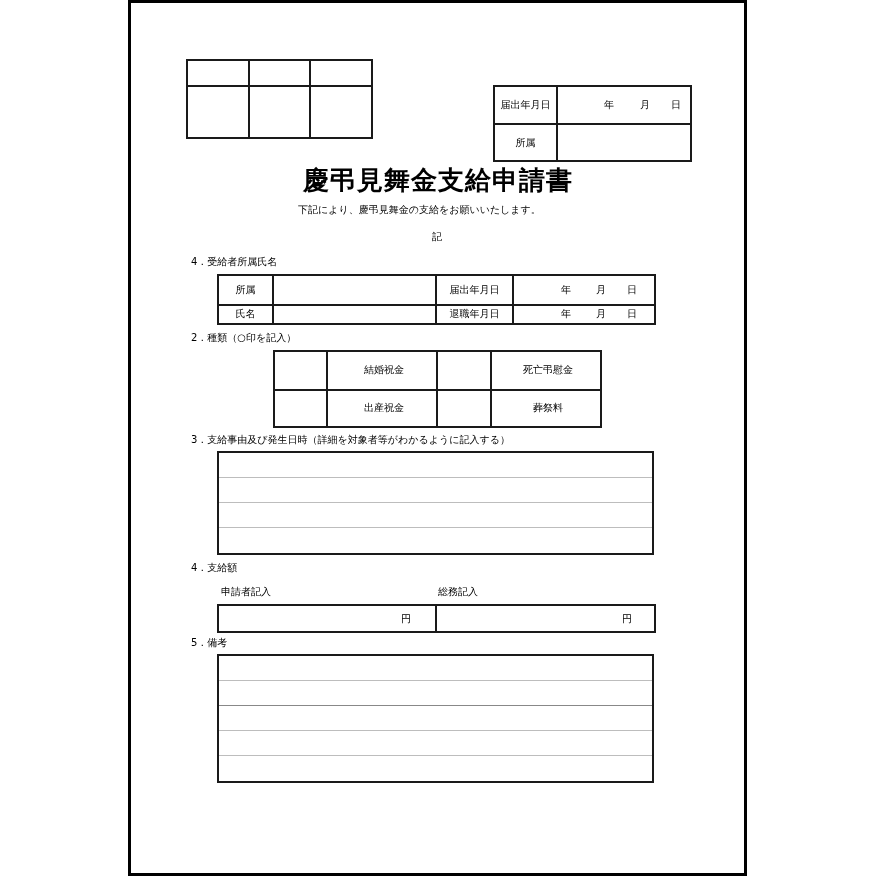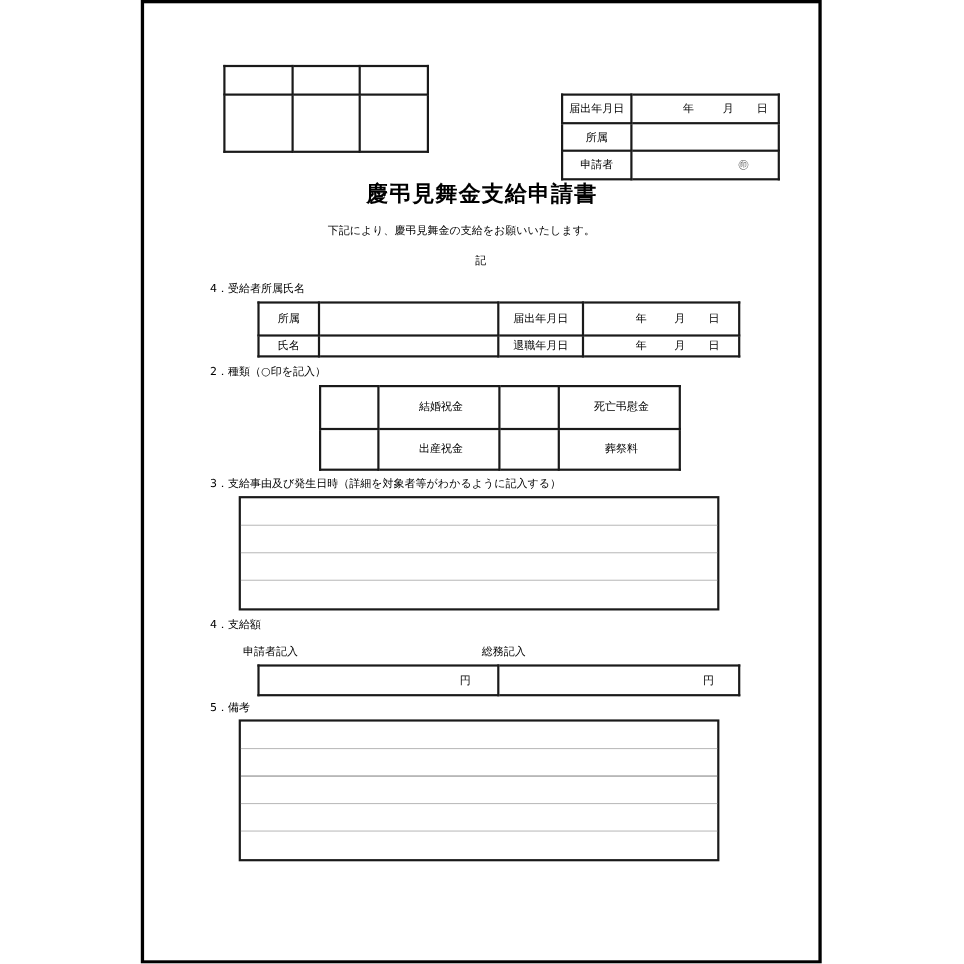--- a/index.html
+++ b/index.html
@@ -2,30 +2,30 @@
 <html><head>
 <meta charset="utf-8">
 <style>
   * { box-sizing: border-box; margin: 0; padding: 0; }
   html, body { width: 876px; height: 876px; background: #ffffff; overflow: hidden; }
   body { position: relative; font-family: "DejaVu Sans", "Liberation Sans", sans-serif; color: #000; }
   .page {
     position: absolute; left: 128px; top: 0px; width: 619px; height: 876px;
     border: 3px solid #000; background: #fff;
   }
-  table.grid { border-collapse: collapse; position: absolute; table-layout: fixed; margin-left: 17px; }
+  table.grid { border-collapse: collapse; position: absolute; table-layout: fixed; }
   table.grid td { border: 2px solid #1a1a1a; font-size: 10px; padding: 0; overflow: hidden; white-space: nowrap; }
   .c { text-align: center; }
   .l { text-align: center; padding-left: 4px !important; }
   .r { text-align: right; padding-right: 8px !important; }
   .date-cell { position: relative; }
   .date-cell span { position: absolute; top: 50%; transform: translateY(-50%); font-size: 10px; }
   .title {
     position: absolute; left: 0; width: 100%; text-align: center;
-    font-size: 20px; font-weight: bold; letter-spacing: 1px;
+    font-size: 26px; font-weight: bold; letter-spacing: 1px;
   }
   .txt { position: absolute; font-size: 10px; white-space: nowrap; }
   .ruled {
     position: absolute; border: 2px solid #1a1a1a;
   }
   .ruled .line { position: absolute; left: 0; right: 0; height: 1px; background: #bdbdbd; }
   .ruled .line.dark { background: #888; }
 </style>
 </head>
 <body>
@@ -62,26 +62,20 @@
     <td class="c">届出年月日</td>
     <td class="date-cell">
       <span style="left:46px">年</span>
       <span style="left:82px">月</span>
       <span style="left:113px">日</span>
     </td>
   </tr>
   <tr style="height:25px">
     <td class="c">所属</td>
     <td></td>
-  </tr>
-  <tr style="height:26px">
-    <td class="c">申請者</td>
-    <td class="date-cell">
-      <span style="left:96px; color:#444;">㊞</span>
-    </td>
   </tr>
 </tbody>
   </table>
 
 <div class="title" style="top:163px;">慶弔見舞金支給申請書</div>
 
 <div class="txt" style="left:298px; top:203px;">下記により、慶弔見舞金の支給をお願いいたします。</div>
 <div class="txt" style="left:432px; top:230px;">記</div>
 
 <div class="txt" style="left:191px; top:255px;">4．受給者所属氏名</div>

